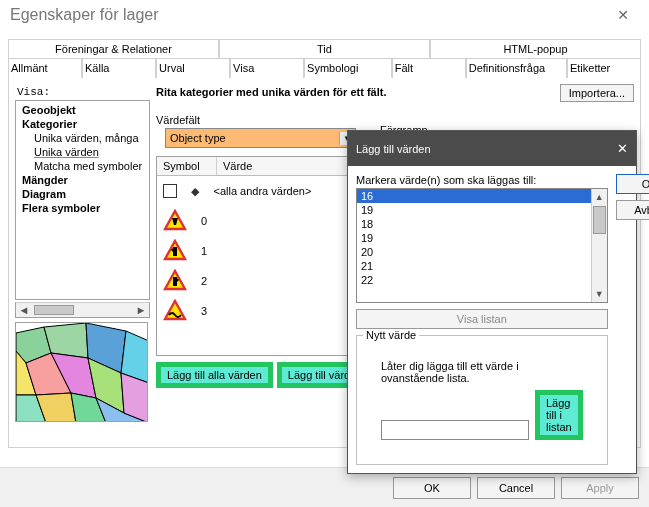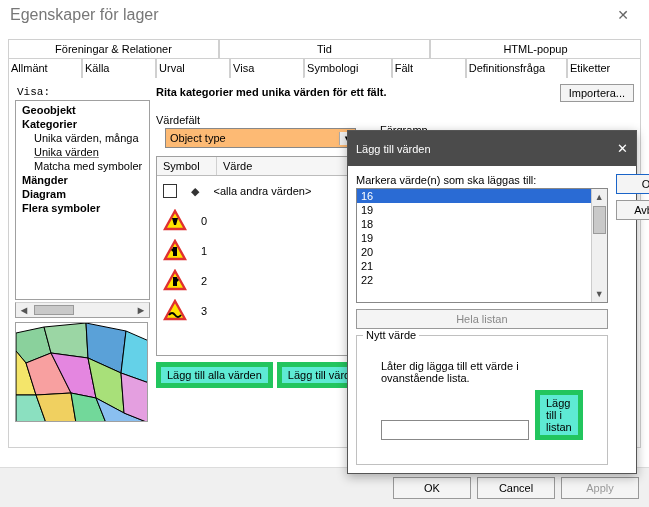--- a/index.html
+++ b/index.html
@@ -217,21 +217,21 @@
           <div>21</div>
           <div>22</div>
         </div>
         <div class="vscroll">
           <div class="arrow">▲</div>
           <div class="thumb"></div>
           <div style="flex:1"></div>
           <div class="arrow">▼</div>
         </div>
       </div>
-      <div class="wide-btn">Hela listan</div>
+      <div class="wide-btn">Visa listan</div>
       <div class="fieldset">
         <div class="legend">Nytt värde</div>
         <div>Låter dig lägga till ett värde i ovanstående lista.</div>
         <div style="display:flex; gap:6px; margin-top:6px; align-items:flex-end;">
           <input class="txtbox" value="" style="">
           <div class="btn">Lägg till i listan</div>
         </div>
       </div>
     </div>
     <div style="display:flex; flex-direction:column; gap:6px;">

